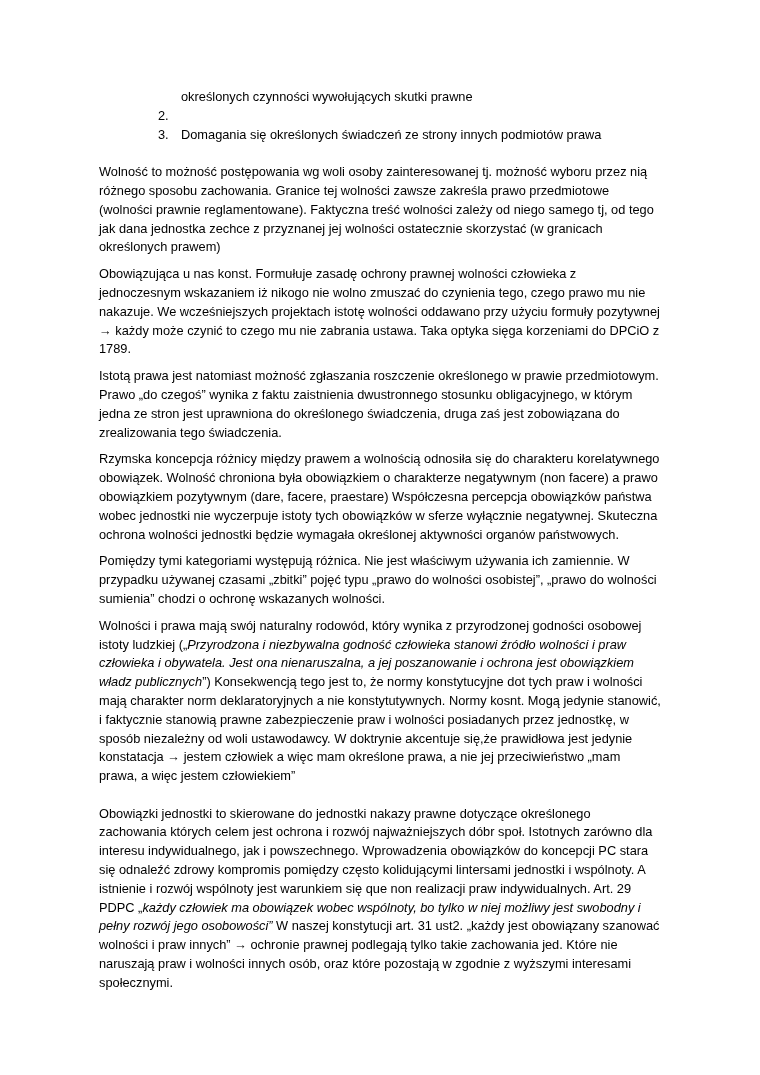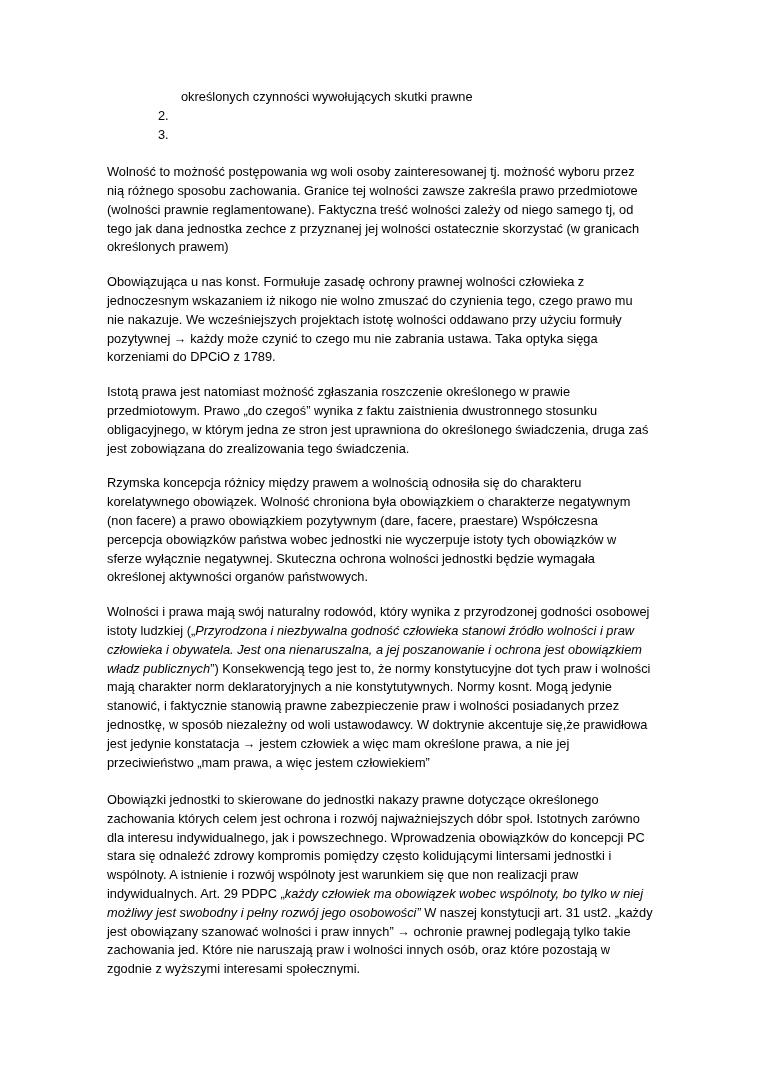--- a/index.html
+++ b/index.html
@@ -19,41 +19,43 @@
     position: absolute;
     left: 91px; top: 88px;
     width: 578px;
     font-size: 12.8px;
     line-height: 18.8px;
     text-align: left;
   }
   .list-item { display: flex; padding-left: 67px; }
   .list-item.continuation { padding-left: 90px; }
   .list-marker { width: 23px; flex: none; }
-  .para { margin: 16px; }
+  .para { margin: 8px; }
   .run.italic { font-style: italic; }
 </style>
 </head>
 <body>
 
 <div class="page">
   <div class="content">
     <div id="list-root">
         <div class="list-item continuation">
           <span class="list-text">określonych czynności wywołujących skutki prawne</span>
         </div>
         <div class="list-item">
           <span class="list-marker">2.</span>
         </div>
         <div class="list-item">
           <span class="list-marker">3.</span>
+          <span class="list-text">Domagania się określonych świadczeń ze strony innych podmiotów prawa</span>
         </div>
       </div>
     <div id="para-root">
         <p class="para" style="margin-top: 18.8px;"><span class="run">Wolność to możność postępowania wg woli osoby zainteresowanej tj. możność wyboru przez nią różnego sposobu zachowania. Granice tej wolności zawsze zakreśla prawo przedmiotowe (wolności prawnie reglamentowane). Faktyczna treść wolności zależy od niego samego tj, od tego jak dana jednostka zechce z przyznanej jej wolności ostatecznie skorzystać (w granicach określonych prawem)</span></p>
         <p class="para"><span class="run">Obowiązująca u nas konst. Formułuje zasadę ochrony prawnej wolności człowieka z jednoczesnym wskazaniem iż nikogo nie wolno zmuszać do czynienia tego, czego prawo mu nie nakazuje. We wcześniejszych projektach istotę wolności oddawano przy użyciu formuły pozytywnej → każdy może czynić to czego mu nie zabrania ustawa. Taka optyka sięga korzeniami do DPCiO z 1789.</span></p>
         <p class="para"><span class="run">Istotą prawa jest natomiast możność zgłaszania roszczenie określonego w prawie przedmiotowym. Prawo „do czegoś” wynika z faktu zaistnienia dwustronnego stosunku obligacyjnego, w którym jedna ze stron jest uprawniona do określonego świadczenia, druga zaś jest zobowiązana do zrealizowania tego świadczenia.</span></p>
         <p class="para"><span class="run">Rzymska koncepcja różnicy między prawem a wolnością odnosiła się do charakteru korelatywnego obowiązek. Wolność chroniona była obowiązkiem o charakterze negatywnym (non facere) a prawo obowiązkiem pozytywnym (dare, facere, praestare) Współczesna percepcja obowiązków państwa wobec jednostki nie wyczerpuje istoty tych obowiązków w sferze wyłącznie negatywnej. Skuteczna ochrona wolności jednostki będzie wymagała określonej aktywności organów państwowych.</span></p>
+        <p class="para"><span class="run">Pomiędzy tymi kategoriami występują różnica. Nie jest właściwym używania ich zamiennie. W przypadku używanej czasami „zbitki” pojęć typu „prawo do wolności osobistej”, „prawo do wolności sumienia” chodzi o ochronę wskazanych wolności.</span></p>
         <p class="para"><span class="run">Wolności i prawa mają swój naturalny rodowód, który wynika z przyrodzonej godności osobowej istoty ludzkiej („</span><span class="run italic">Przyrodzona i niezbywalna godność człowieka stanowi źródło wolności i praw człowieka i obywatela. Jest ona nienaruszalna, a jej poszanowanie i ochrona jest obowiązkiem władz publicznych</span><span class="run">”) Konsekwencją tego jest to, że normy konstytucyjne dot tych praw i wolności mają charakter norm deklaratoryjnych a nie konstytutywnych. Normy kosnt. Mogą jedynie stanowić, i faktycznie stanowią prawne zabezpieczenie praw i wolności posiadanych przez jednostkę, w sposób niezależny od woli ustawodawcy. W doktrynie akcentuje się,że prawidłowa jest jedynie konstatacja → jestem człowiek a więc mam określone prawa, a nie jej przeciwieństwo „mam prawa, a więc jestem człowiekiem”</span></p>
         <p class="para" style="margin-top: 18.8px;"><span class="run">Obowiązki jednostki to skierowane do jednostki nakazy prawne dotyczące określonego zachowania których celem jest ochrona i rozwój najważniejszych dóbr społ. Istotnych zarówno dla interesu indywidualnego, jak i powszechnego.  Wprowadzenia obowiązków do koncepcji PC stara się odnaleźć zdrowy kompromis pomiędzy często kolidującymi lintersami jednostki i wspólnoty. A istnienie i rozwój wspólnoty jest warunkiem się que non realizacji praw indywidualnych. Art. 29 PDPC „</span><span class="run italic">każdy człowiek ma obowiązek wobec wspólnoty, bo tylko w niej możliwy jest swobodny i pełny rozwój jego osobowości”</span><span class="run"> W naszej konstytucji art. 31 ust2. „każdy jest obowiązany szanować wolności i praw innych” → ochronie prawnej podlegają tylko takie zachowania jed. Które nie naruszają praw i wolności innych osób, oraz które pozostają w zgodnie z wyższymi interesami społecznymi.</span></p>
       </div>
   </div>
 </div>
 
 </body></html>

